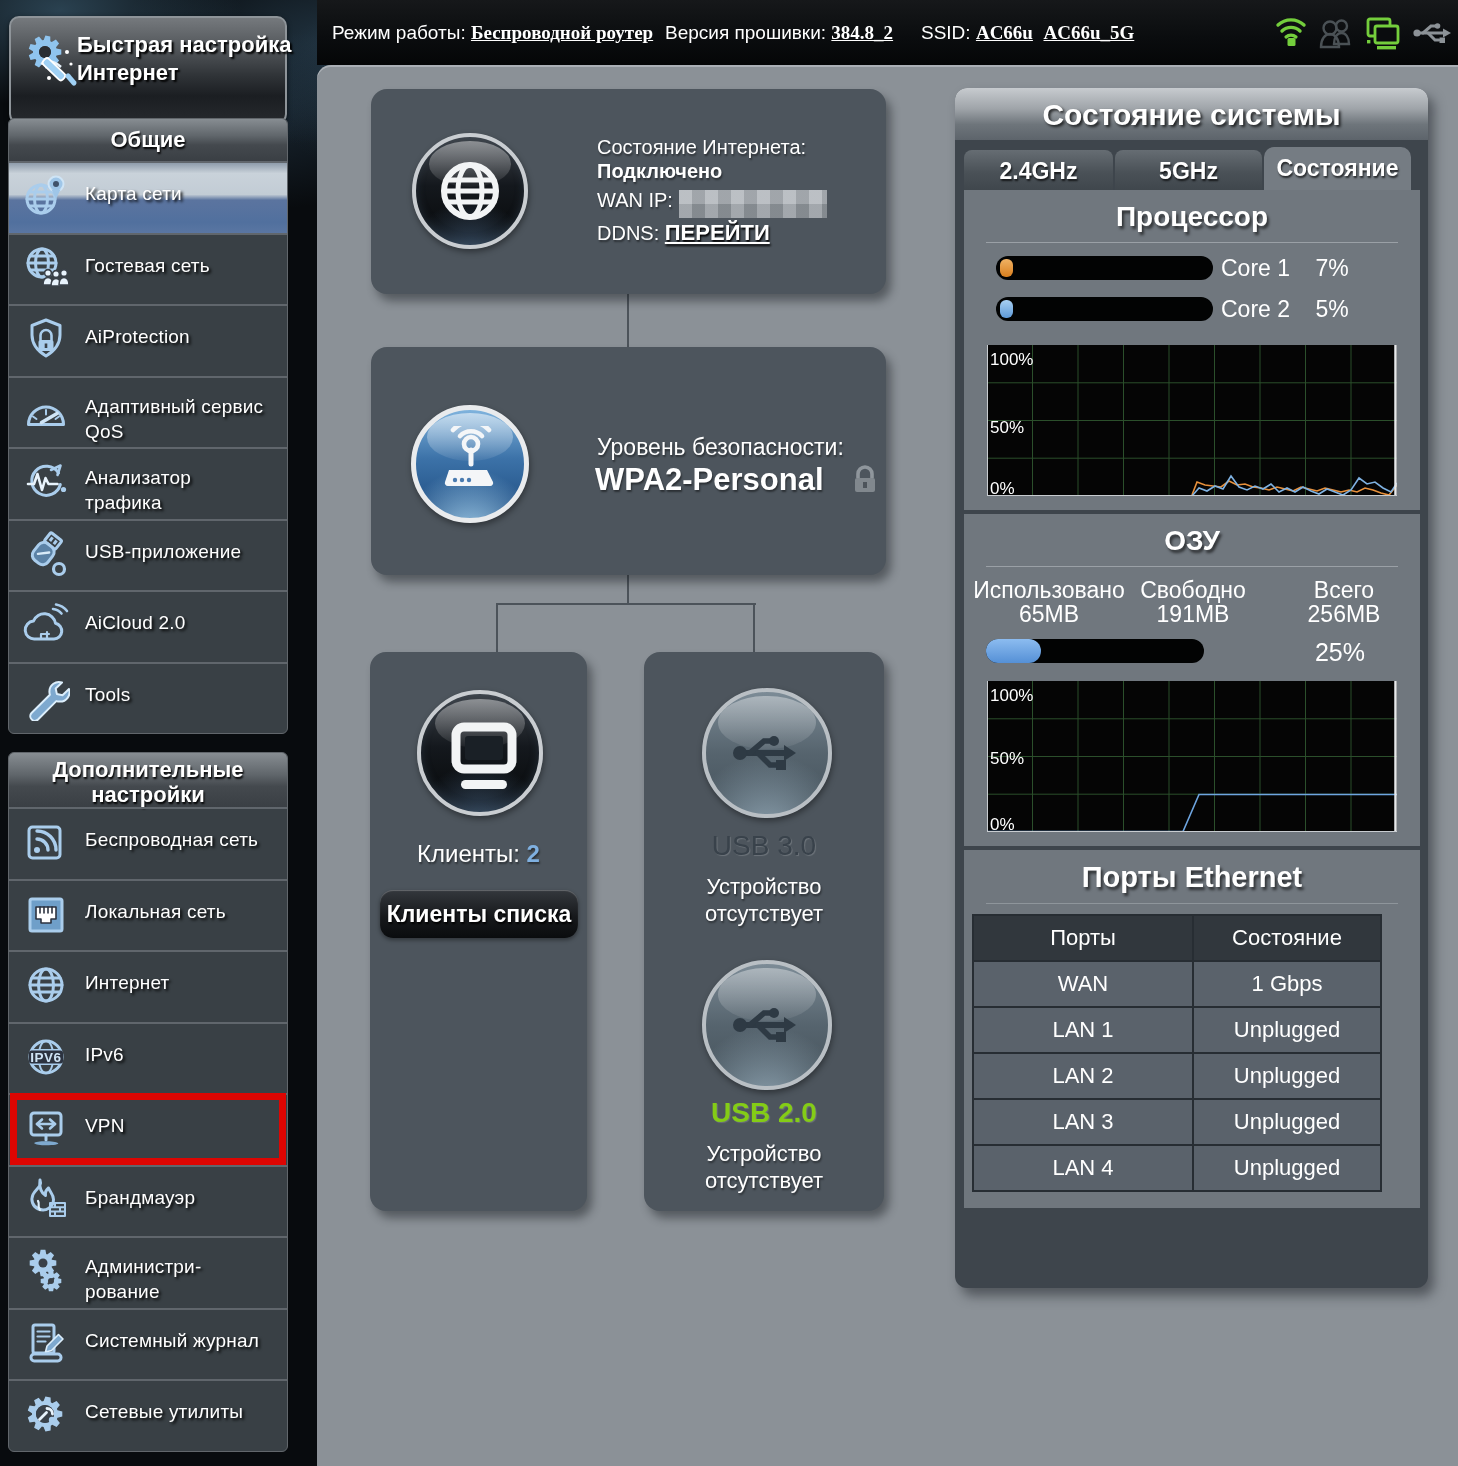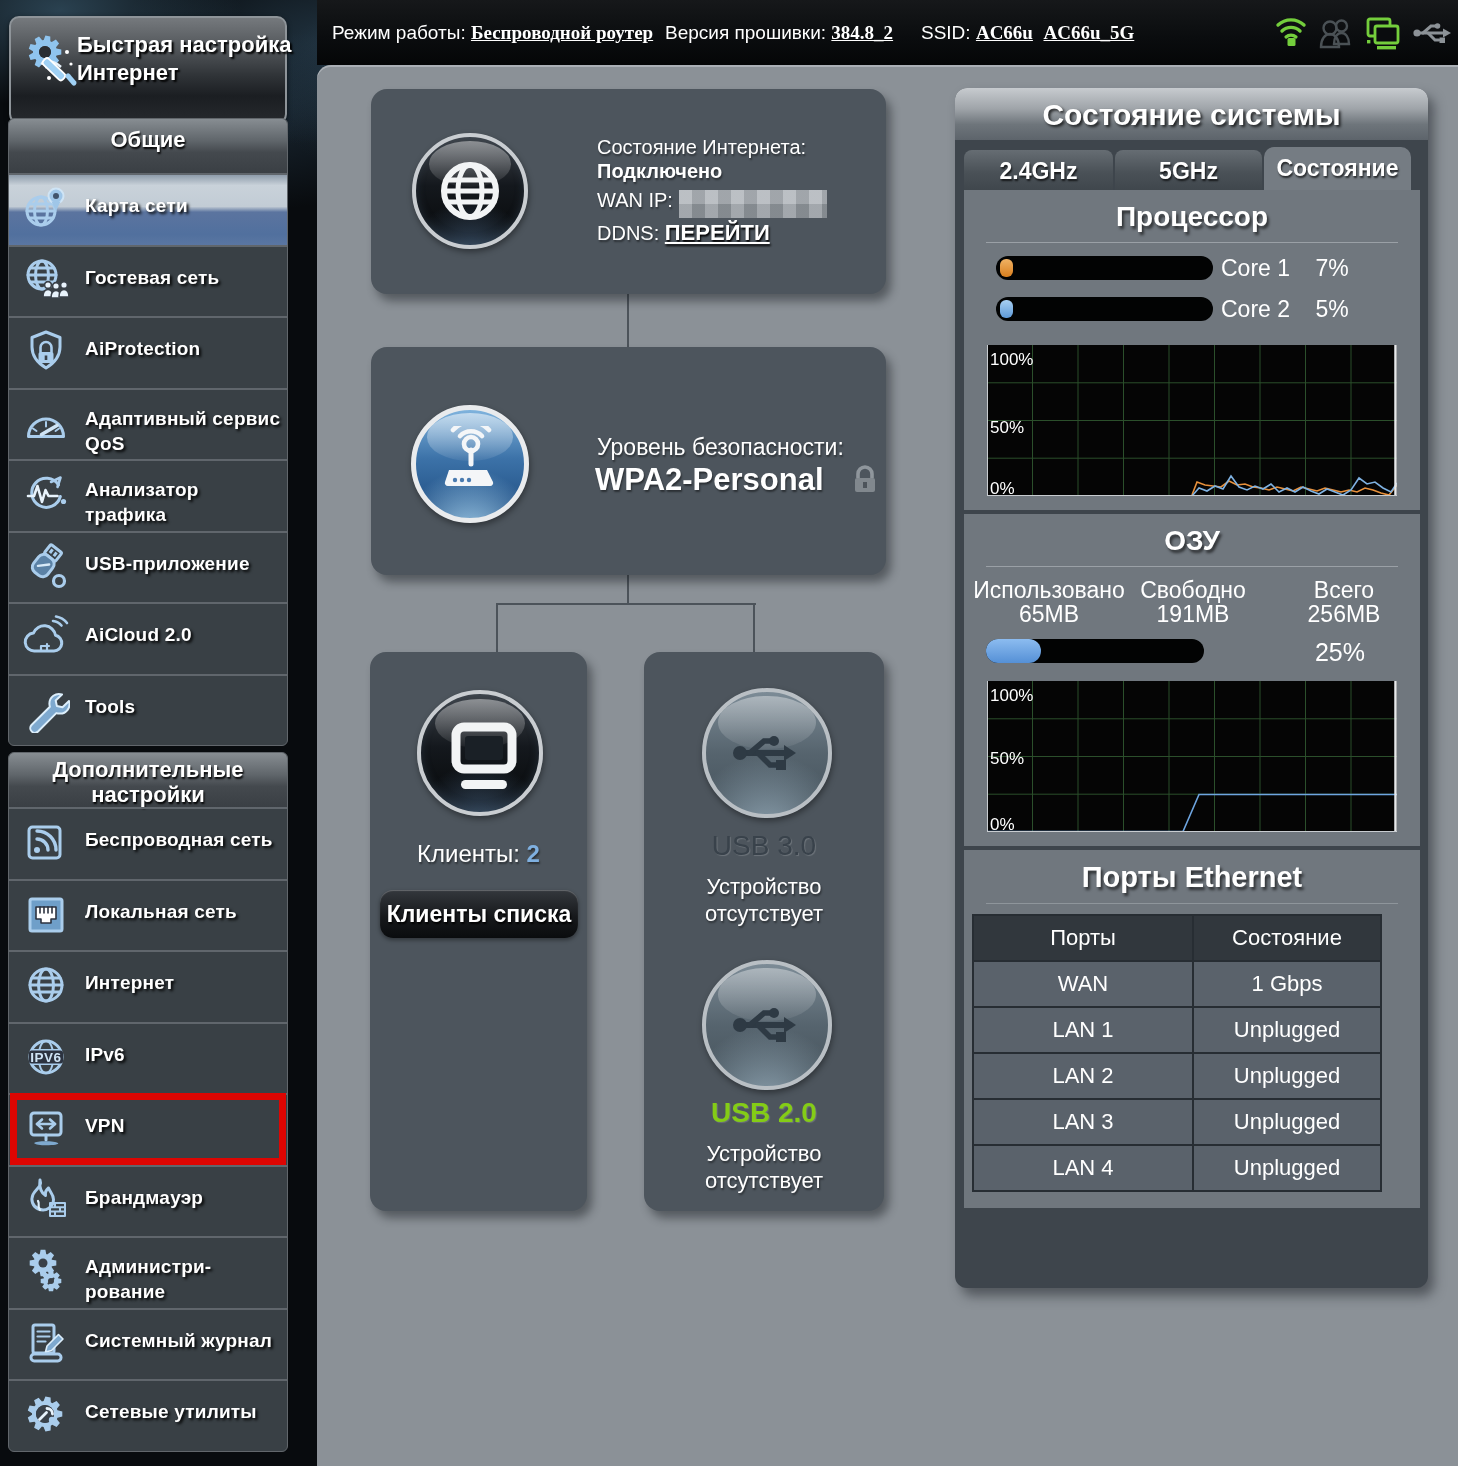--- a/index.html
+++ b/index.html
@@ -20,21 +20,21 @@
 .tbval{font-family:"Liberation Serif",serif;font-weight:bold;text-decoration:underline;font-size:19px}
 
 #qsb{position:absolute;left:9px;top:16px;width:278px;height:108px;border-radius:10px;border:2px solid #8e9499;
 background:linear-gradient(#75797d,#515559 30%,#303438 55%,#1b1e22 75%,#26292d);box-shadow:0 2px 5px rgba(0,0,0,.6)}
 #qsb .t{position:absolute;left:66px;top:13px;font-size:22px;line-height:28px;white-space:nowrap;font-weight:bold;color:#fff;text-shadow:2px 2px 2px #000}
 
 .menubox{position:absolute;left:8px;width:280px;background:#394045;border:1px solid #61666b;border-radius:6px;overflow:hidden}
 .mhead{background:linear-gradient(#878d92,#60666b 40%,#44494e 62%,#3a3f44);text-align:center;font-weight:bold;font-size:22px;color:#fff;text-shadow:1px 2px 2px #000;padding-top:8px}
 .mi{position:relative;height:71.5px;border-top:2px solid #60666c}
 .mi .ic{position:absolute;left:13px;top:9px;width:48px;height:48px}
-.mi .lb{position:absolute;left:76px;top:18px;font-size:19px;white-space:nowrap;font-weight:bold;color:#fff;text-shadow:2px 2px 3px #000;line-height:25px;letter-spacing:.2px}
+.mi .lb{position:absolute;left:76px;top:18px;font-size:19px;white-space:nowrap;font-weight:normal;color:#fff;text-shadow:2px 2px 3px #000;line-height:25px;letter-spacing:.2px}
 .mi.two .lb{top:16px}
 .mi.sel{background:linear-gradient(#8e9cab 0%,#c9d2da 15%,#c2ccd5 45%,#5b749f 53%,#51709e 85%,#5a76a2 100%)}
 .vpnbox{position:absolute;left:1px;top:-2px;right:1px;bottom:0;border:7px solid #dd0502;z-index:5;pointer-events:none}
 
 .card{position:absolute;background:#4d555d;border-radius:16px;box-shadow:5px 7px 10px rgba(20,24,28,.45)}
 .conn{position:absolute;background:#4c535a}
 .sphere{position:absolute;border-radius:50%}
 
 .sph-dark{border:4px solid #c9cdd1;background:radial-gradient(circle at 50% 115%, #3c526b 0%, rgba(40,50,62,0) 45%),linear-gradient(#3e444b,#14181d 45%,#060809);box-shadow:inset 0 -3px 8px rgba(70,90,110,.35), 1px 3px 6px rgba(0,0,0,.4)}
 .sph-dark:before{content:"";position:absolute;left:12%;top:4%;width:76%;height:42%;border-radius:50%;background:linear-gradient(rgba(255,255,255,.42),rgba(255,255,255,.04))}
@@ -125,21 +125,21 @@
       <rect x="26" y="27" width="27" height="8" rx="3" transform="rotate(44 26 27)" fill="#9fd0f4" stroke="#fff" stroke-width="1.8"></rect>
       <path d="M47 46l6 7" stroke="#9fd0f4" stroke-width="5" stroke-linecap="round"></path>
       <circle cx="46" cy="22" r="2" fill="#fff"></circle>
       <circle cx="28" cy="48" r="2" fill="#fff"></circle>
       <circle cx="50" cy="34" r="1.6" fill="#fff"></circle>
     </svg>
   <div class="t">Быстрая настройка<br>Интернет</div>
 </div>
 
 <div class="menubox" style="top:118px">
-  <div class="mhead" style="height:54px">Общие</div>
+  <div class="mhead" style="height:42px">Общие</div>
 <div class="mi sel">
       <svg class="ic" width="48" height="48" viewBox="0 0 48 48" fill="none" stroke="#aacdec" stroke-width="3" stroke-linecap="round" stroke-linejoin="round">
         <circle cx="19" cy="27" r="14"></circle>
         <ellipse cx="19" cy="27" rx="6.5" ry="14"></ellipse>
         <path d="M7 20h24M5 27h28M7 34h24"></path>
         <circle cx="34" cy="12" r="7.5" fill="#9fc6e8" stroke="#cfe4f5" stroke-width="2"></circle>
         <circle cx="34" cy="12" r="3" fill="#41536b" stroke="none"></circle>
         <path d="M29.5 17.5l4.5 9.5 4.5-9.5z" fill="#9fc6e8" stroke="none"></path>
       </svg>
       <span class="lb">Карта сети</span>

